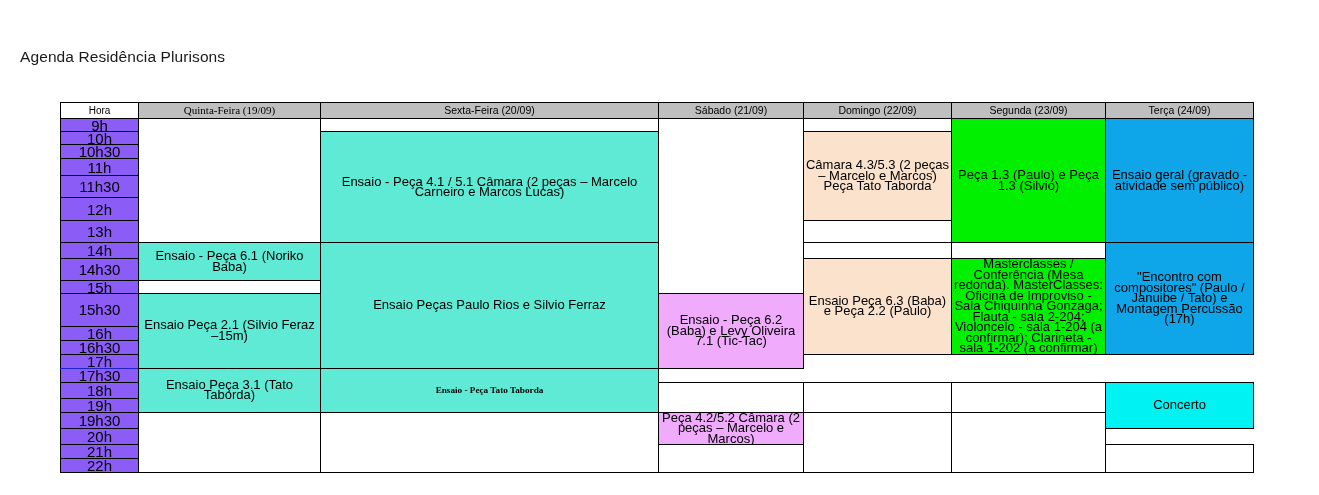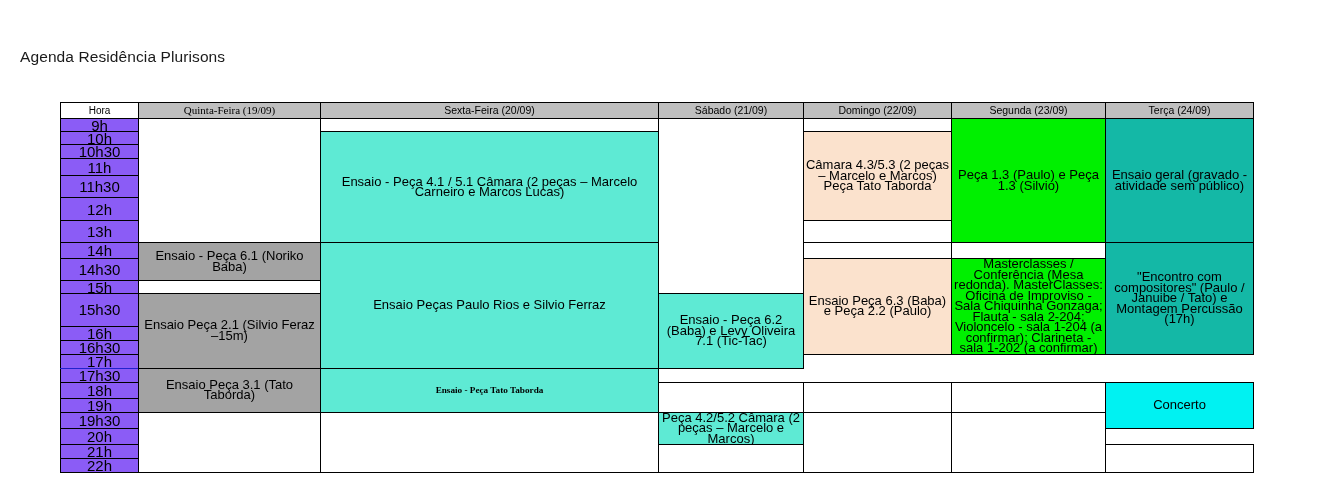--- a/index.html
+++ b/index.html
@@ -78,25 +78,25 @@
     line-height: 10.5px;
     padding: 2px 3px;
   }
   td.ev.serif {
     font-family: "Liberation Serif", serif;
     font-weight: bold;
     font-size: 9.2px;
   }
   
   .c-yellow { background: #5eead4; }
-  .c-green  { background: #a3a3a3; }
-  .c-peach  { background: #5eead4; margin-top: 12px; }
+  .c-green  { background: #5eead4; }
+  .c-peach  { background: #f0abfc; margin-top: 12px; }
   .c-peachl { background: #FBE2CD; }
   .c-lime   { background: #00F000; margin-top: 41px; }
-  .c-blue   { background: #14b8a6; }
+  .c-blue   { background: #0ea5e9; }
   .c-cyan   { background: #00F2F2; }
 </style>
 </head>
 <body>
 
 <div id="page-title">Agenda Residência Plurisons</div>
 
 <div id="sheet">
   <table class="agenda">
     <colgroup>

